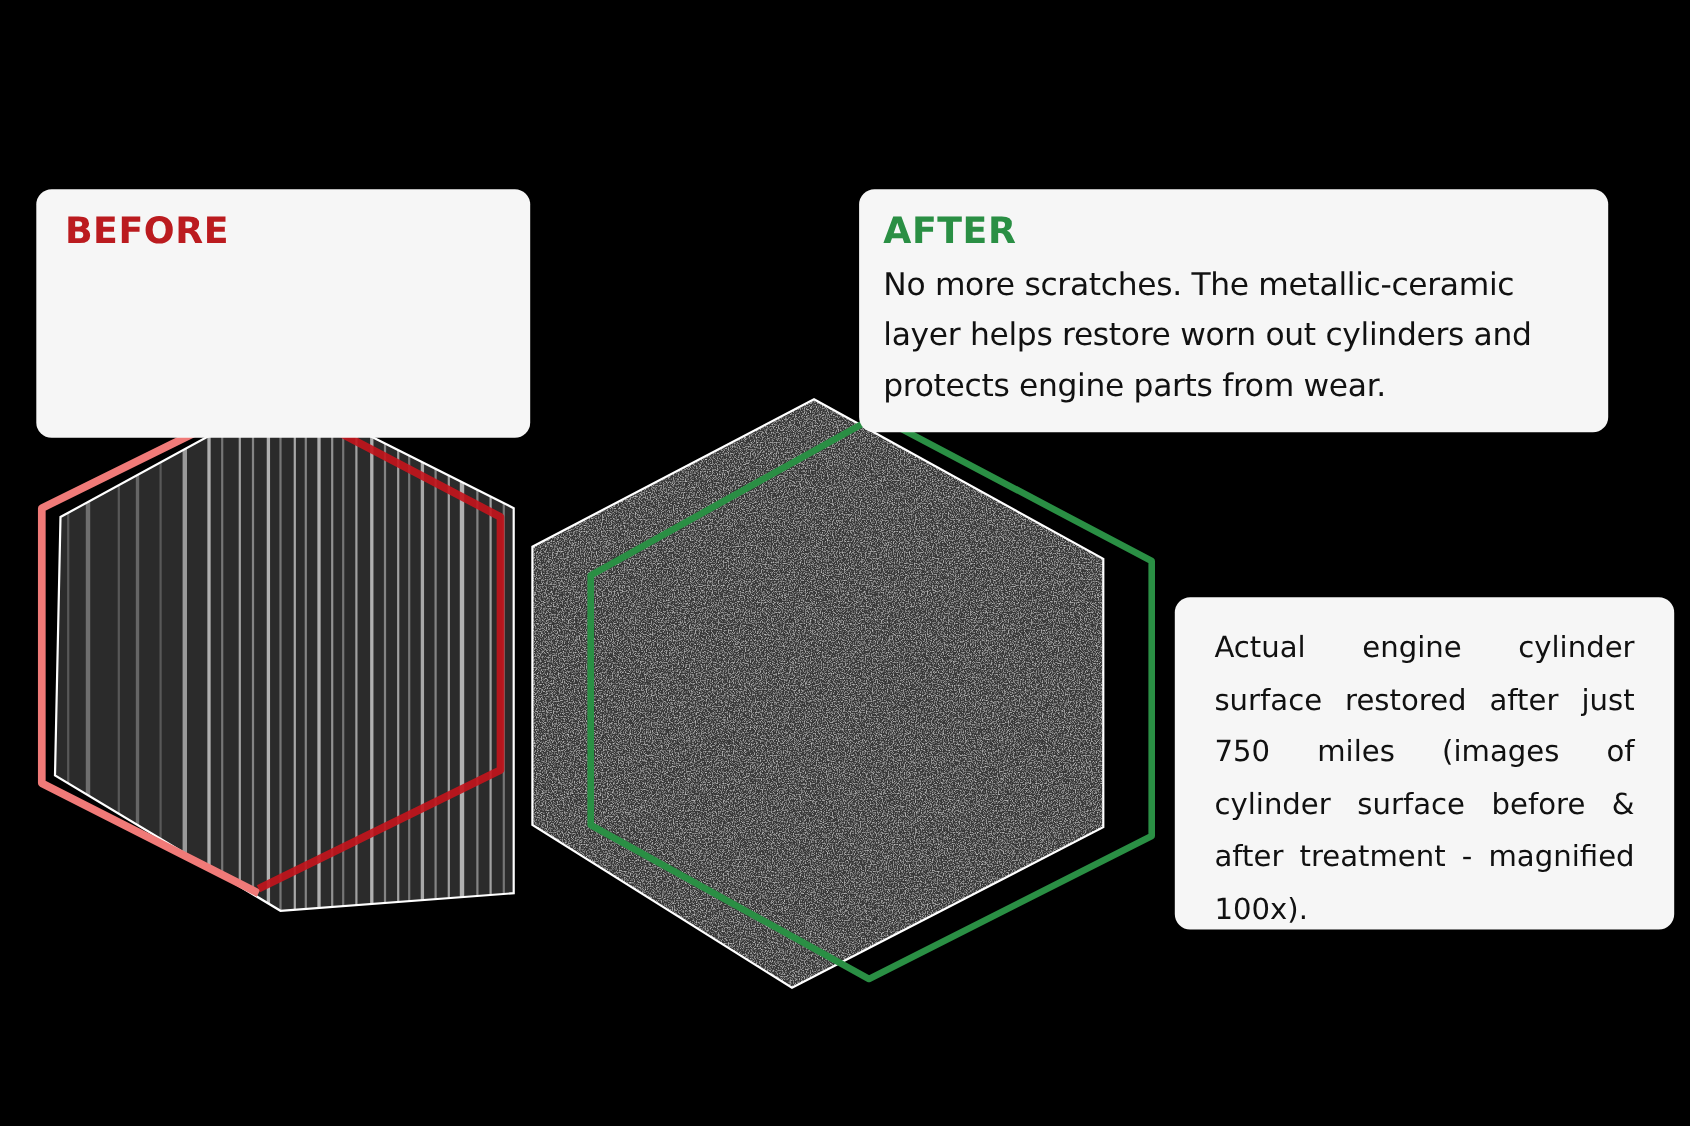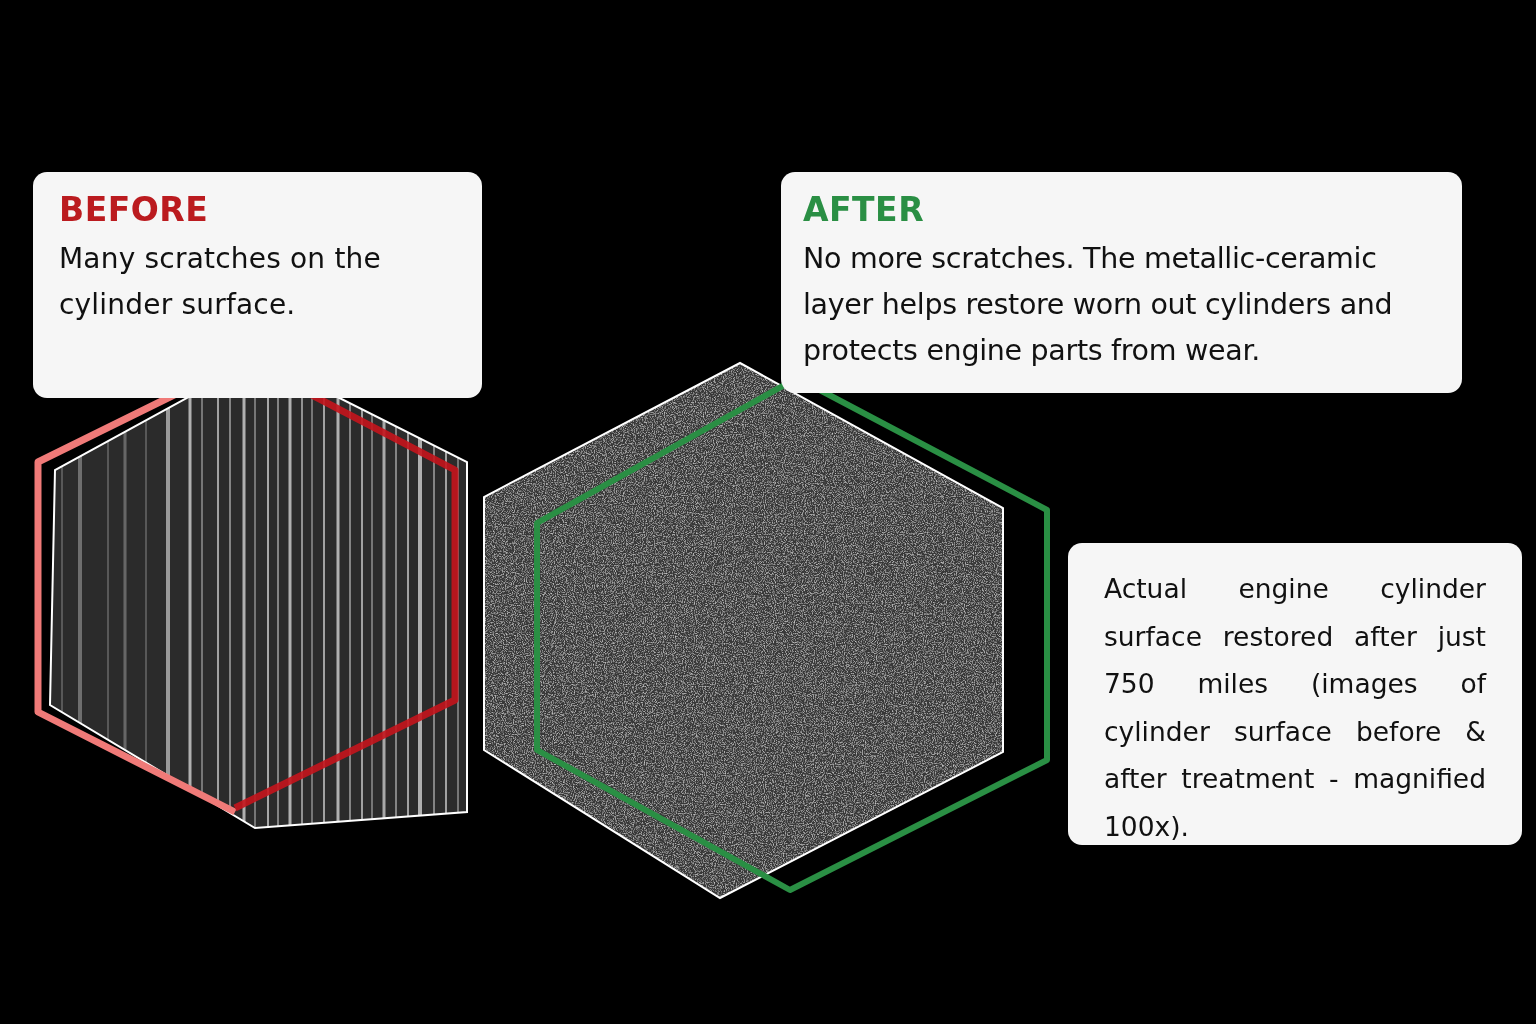--- a/index.html
+++ b/index.html
@@ -80,21 +80,20 @@
   <g>
     <rect x="484" y="363" width="520" height="536" filter="url(#grain)" clip-path="url(#hexRightClip)"></rect>
     <polygon points="740,363 1003,508 1003,752 720,898 484,750 484,497" fill="none" stroke="#ffffff" stroke-width="2"></polygon>
   </g>
 
   <polygon points="797,378 1047,510 1047,760 790,890 537,750 537,523" fill="none" stroke="#2a8f44" stroke-width="6" stroke-linejoin="round"></polygon>
 </svg>
 
 <div class="card card-before">
   <h2 class="heading red">BEFORE</h2>
-  <p class="body-text">Many scratches on the cylinder surface.</p>
 </div>
 
 <div class="card card-after">
   <h2 class="heading green">AFTER</h2>
   <p class="body-text">No more scratches. The metallic-ceramic layer helps restore worn out cylinders and protects engine parts from wear.</p>
 </div>
 
 <div class="card card-caption">
   <p class="caption-text">Actual engine cylinder surface restored after just 750 miles (images of cylinder surface before &amp; after treatment - magnified 100x).</p>
 </div>

